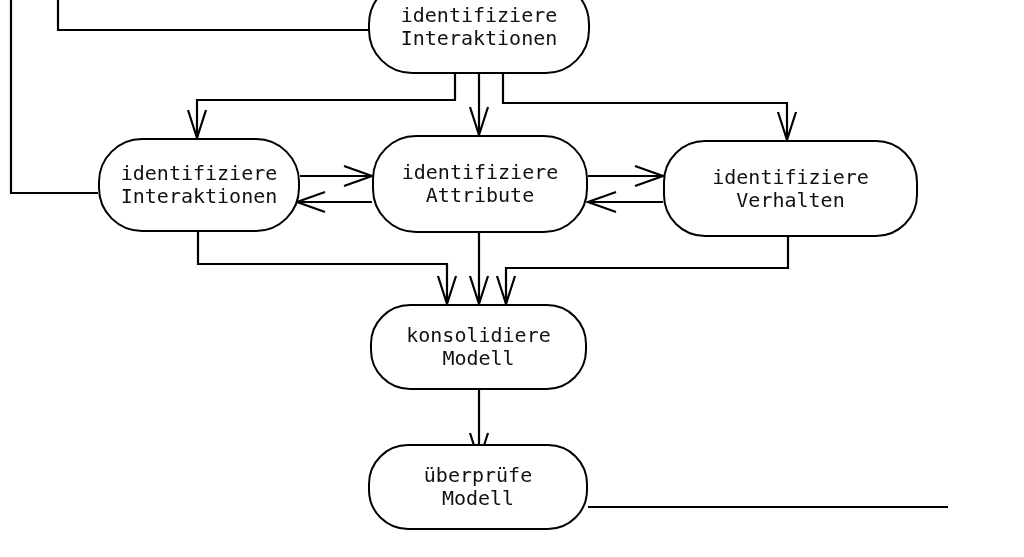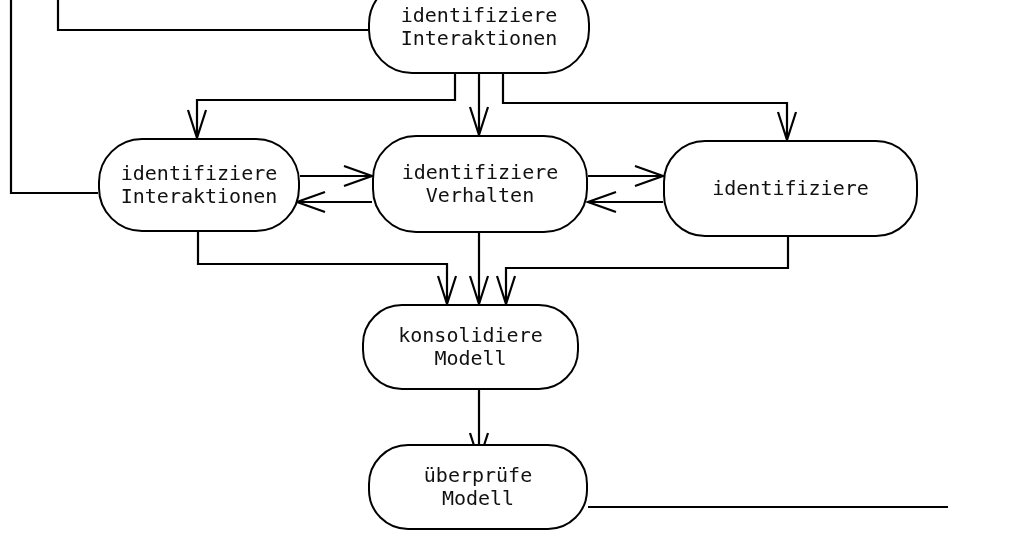--- a/index.html
+++ b/index.html
@@ -42,21 +42,21 @@
     text-align: center;
     font-size: 20px;
     line-height: 23px;
     color: #111111;
     white-space: nowrap;
   }
   #node-interaktionen { left: 368px; top: -20px; width: 222px; height: 94px; }
   #node-assoziationen { left:  98px; top: 138px; width: 202px; height: 94px; }
   #node-attribute     { left: 372px; top: 135px; width: 216px; height: 98px; }
   #node-verhalten     { left: 663px; top: 140px; width: 255px; height: 97px; border-radius: 42px; }
-  #node-konsolidiere  { left: 362px; top: 304px; width: 217px; height: 86px; border-radius: 40px; }
+  #node-konsolidiere  { left: 370px; top: 304px; width: 217px; height: 86px; border-radius: 40px; }
   #node-ueberpruefe   { left: 368px; top: 444px; width: 220px; height: 86px; border-radius: 40px; }
 </style>
 </head>
 <body>
 
 <div class="canvas">
 
   <svg class="connector-layer" viewBox="0 0 1024 557" xmlns="http://www.w3.org/2000/svg">
 
     <path d="M11 0 V193 H98"></path>
@@ -88,25 +88,26 @@
     <span>Interaktionen</span>
   </div>
 
   <div class="node" id="node-assoziationen">
     <span>identifiziere</span>
     <span>Interaktionen</span>
   </div>
 
   <div class="node" id="node-attribute">
     <span>identifiziere</span>
-    <span>Verhalten</span>
+    <span>Attribute</span>
   </div>
 
   <div class="node" id="node-verhalten">
     <span>identifiziere</span>
+    <span>Verhalten</span>
   </div>
 
   <div class="node" id="node-konsolidiere">
     <span>konsolidiere</span>
     <span>Modell</span>
   </div>
 
   <div class="node" id="node-ueberpruefe">
     <span>überprüfe</span>
     <span>Modell</span>

